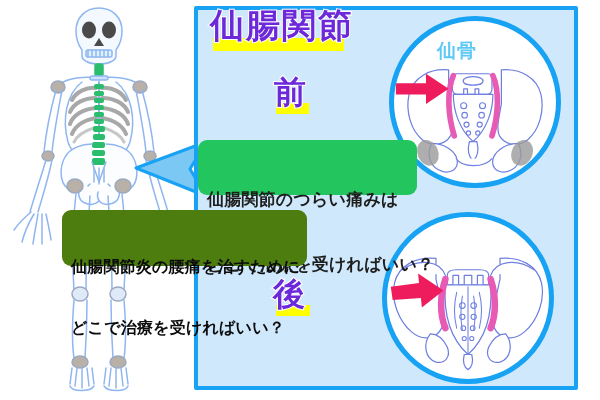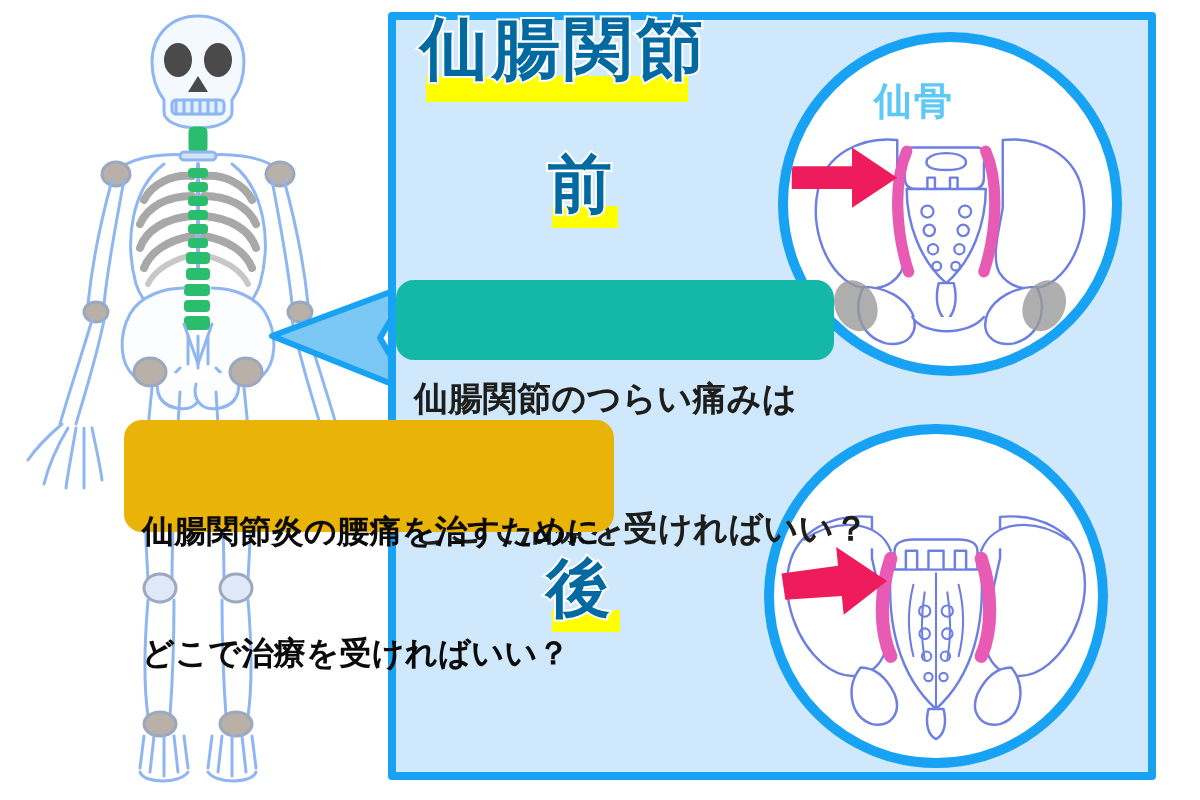--- a/index.html
+++ b/index.html
@@ -12,21 +12,21 @@
   
   #panel{
     position:absolute;left:194px;top:6px;width:384px;height:384px;
     background:#cfe8fb;border:4px solid #17a2f3;box-sizing:border-box;
     border-radius:2px;
   }
   #panel-inner{position:absolute;inset:0;overflow:hidden;}
 
   
   .hl-text{
-    position:absolute;color:#0369a1;font-weight:700;letter-spacing:2px;
+    position:absolute;color:#6d28d9;font-weight:700;letter-spacing:2px;
     -webkit-text-stroke:2px #ffffff;paint-order:stroke fill;
     white-space:nowrap;line-height:1;
   }
   .hl-mark{position:absolute;background:#ffff00;}
   #title-mark{left:213px;top:38px;width:131px;height:13px;}
   #title{left:210px;top:8px;font-size:34px;}
   #front-mark{left:276px;top:103px;width:33px;height:11px;}
   #front{left:274px;top:76px;font-size:32px;}
   #back-mark{left:276px;top:305px;width:34px;height:11px;}
   #back{left:273px;top:278px;font-size:32px;}
@@ -47,25 +47,25 @@
   }
   #lbl-sacrum{left:437px;top:38px;}
   #lbl-ilium{left:493px;top:82px;}
 
   
   .bubble{
     position:absolute;box-sizing:border-box;border-radius:9px;
     font-weight:700;line-height:1.28;white-space:pre;
   }
   #bubble-white{
-    left:198px;top:140px;width:219px;height:40px;background:#14b8a6;
+    left:198px;top:140px;width:219px;height:55px;background:#22c55e;
     color:#1d1d1b;font-size:17px;padding:5px 0 0 9px;letter-spacing:.2px;
   }
   #bubble-cyan{
-    left:62px;top:210px;width:245px;height:56px;background:#eab308;
+    left:62px;top:210px;width:245px;height:56px;background:#4d7c0f;
     color:#0b0b0b;font-size:16px;padding:6px 0 0 9px;letter-spacing:.2px;
   }
 
   
   #connector{position:absolute;left:128px;top:138px;width:80px;height:62px;}
 
   
   #skeleton{position:absolute;left:4px;top:2px;width:190px;height:396px;}
 </style>
 </head>

